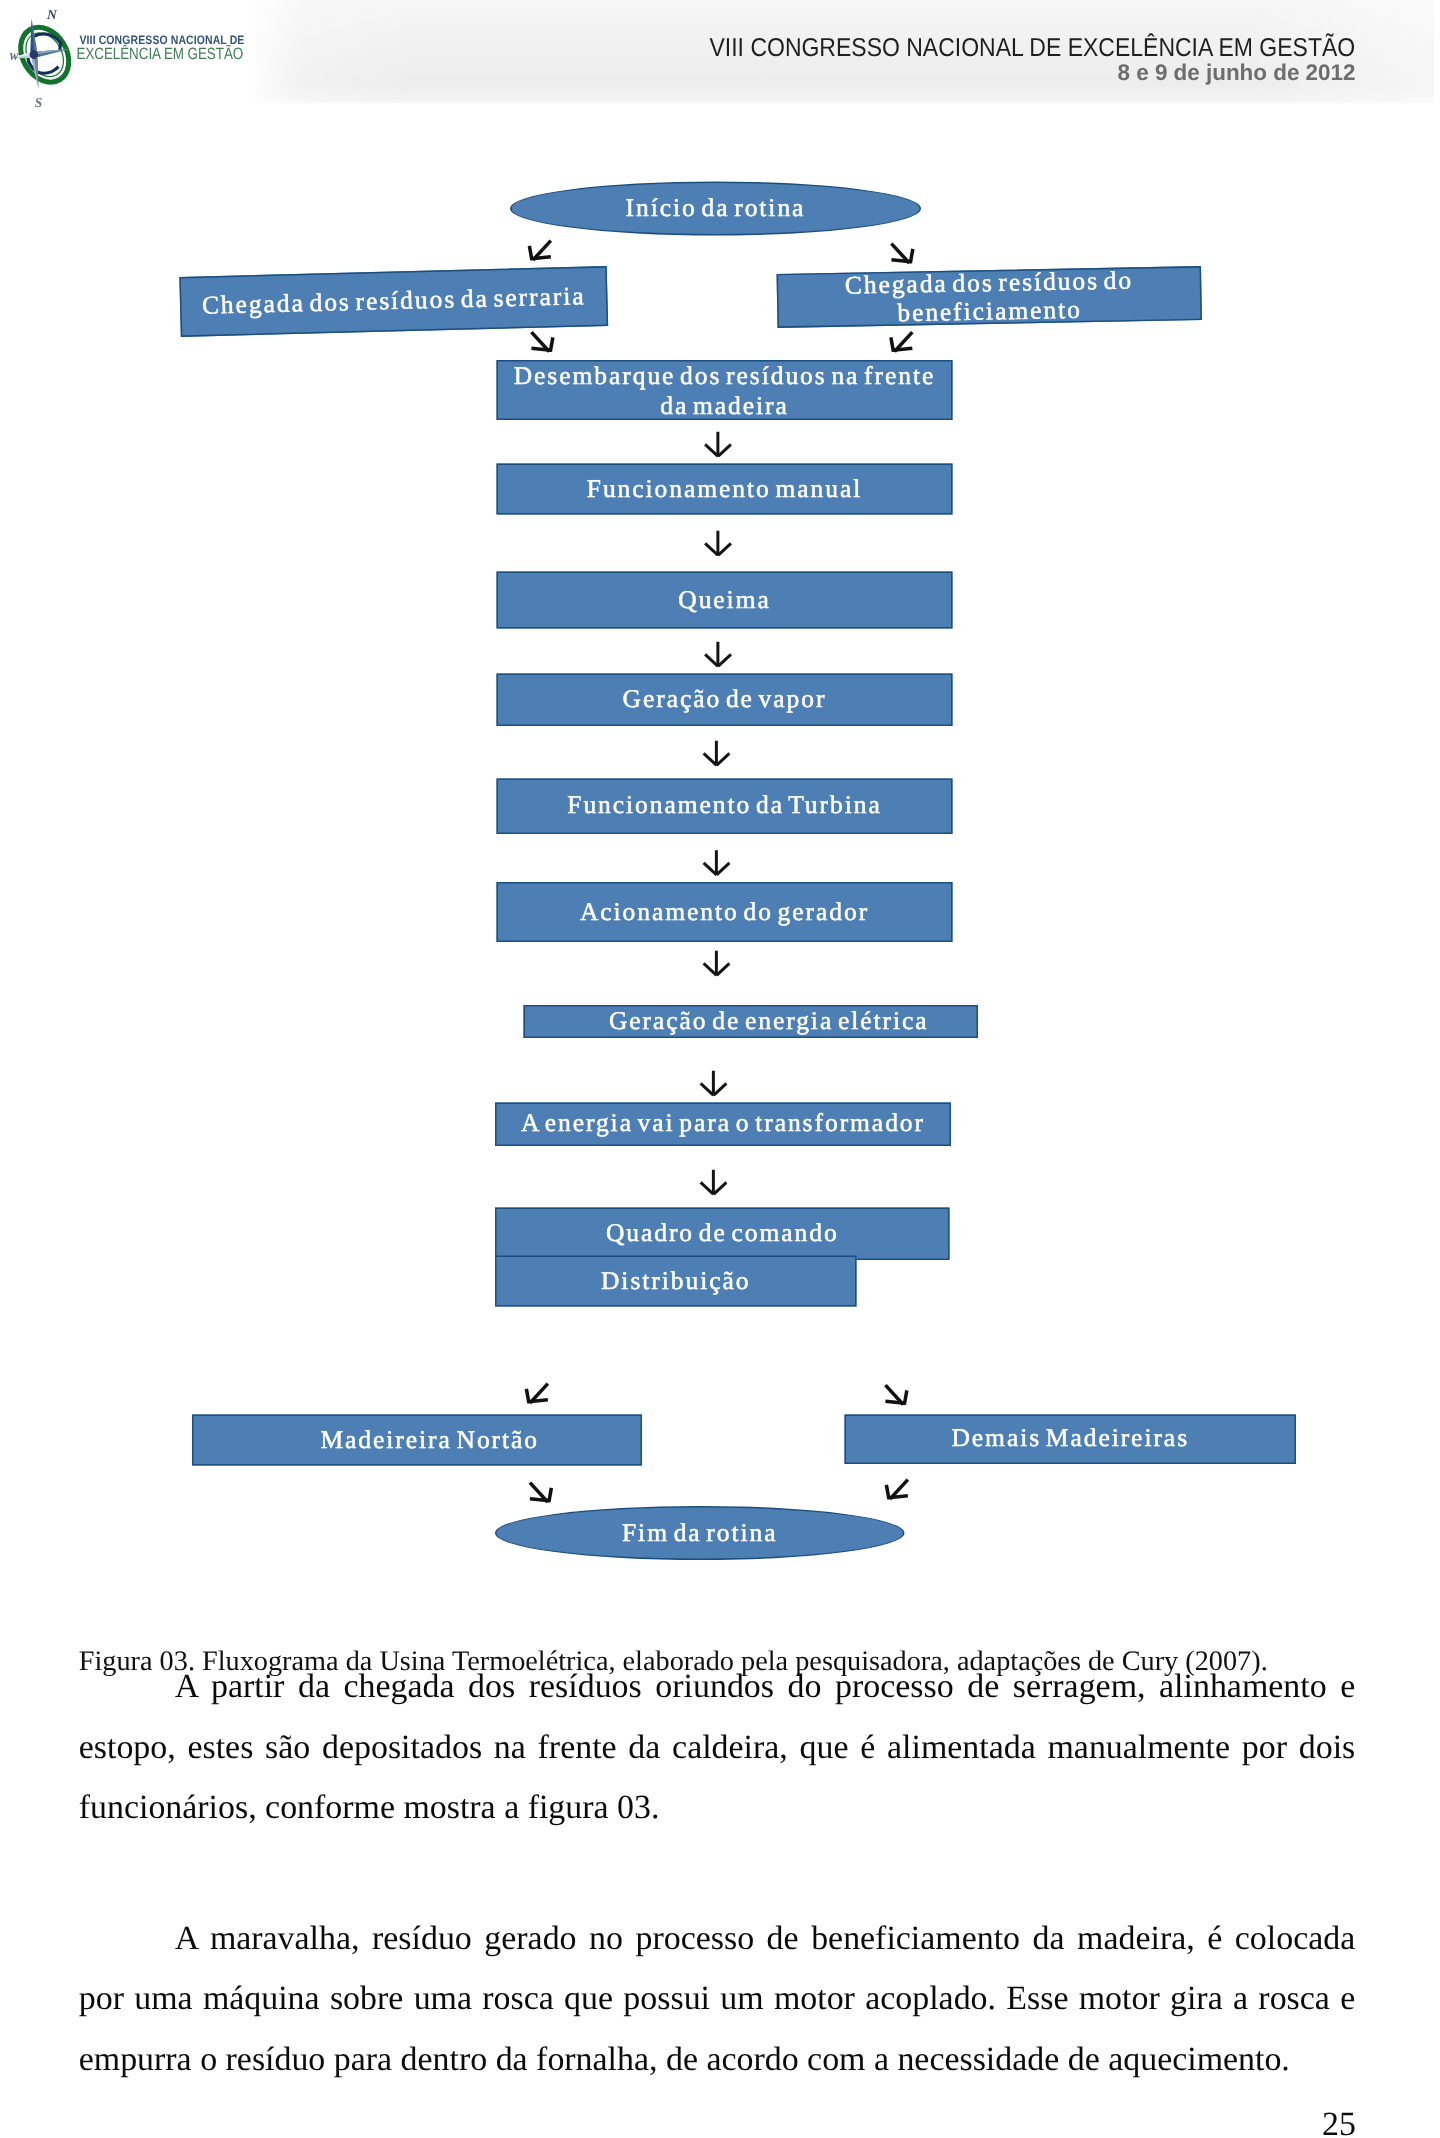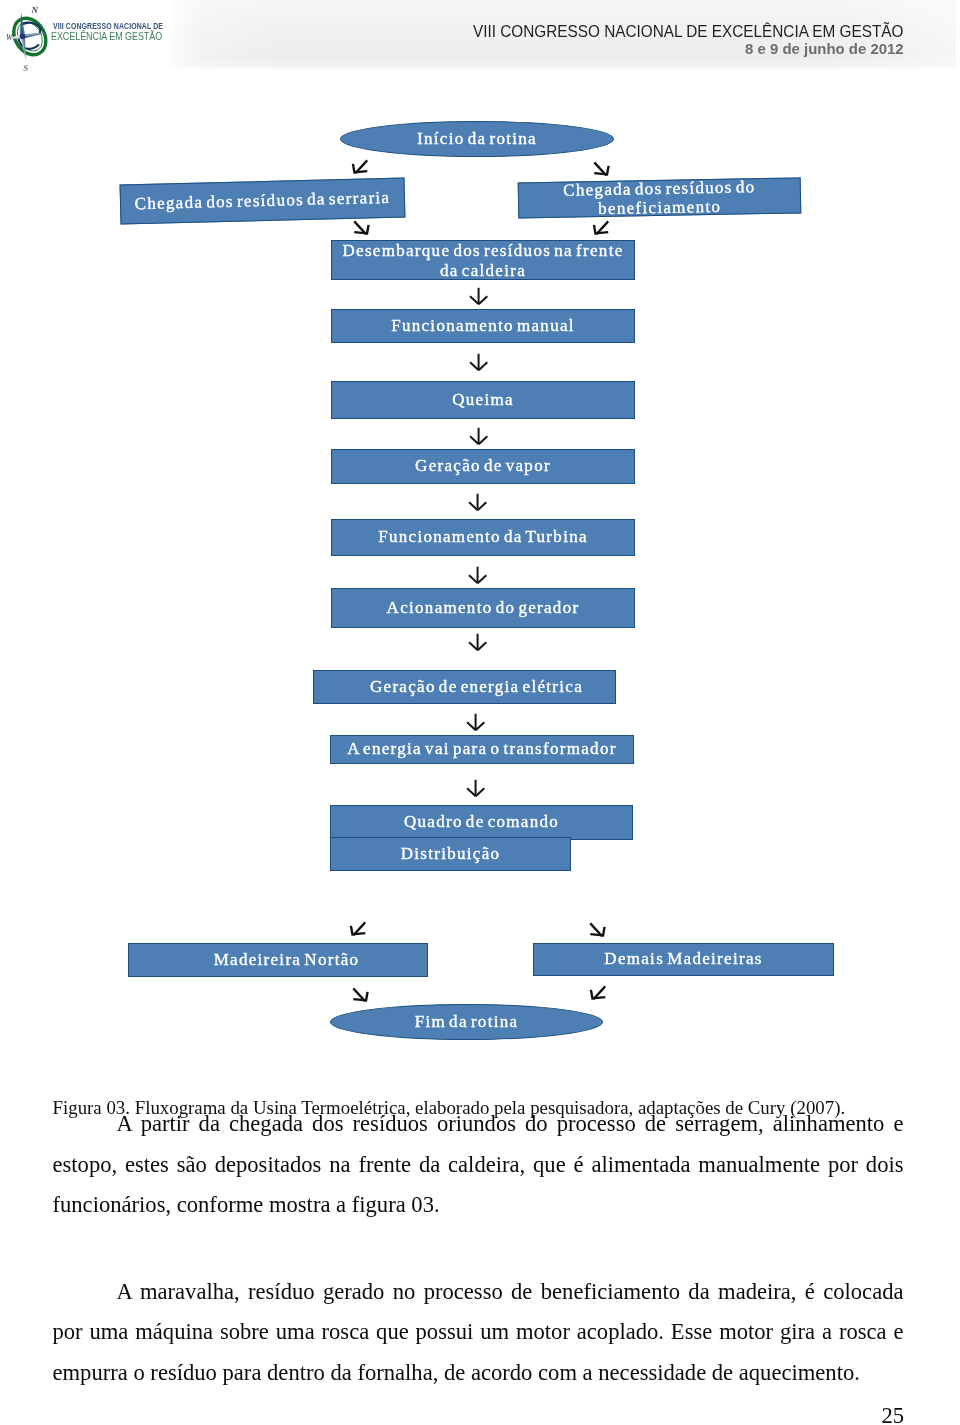--- a/index.html
+++ b/index.html
@@ -129,21 +129,21 @@
           <g fill="none" stroke="#111" stroke-width="2.2" stroke-linecap="butt">
             <path d="M 15.0 1.3 L 3.9 13.4"></path>
             <path d="M 1.6 4.6 L 3.2 13.6"></path>
             <path d="M 2.8 12.6 L 15.0 11.4"></path>
           </g>
         </svg>
       </div>
 
     <div class="node" style="left:331px;top:240px;width:304px;height:40px;flex-direction:column;line-height:1.19;padding-top:2px;align-items:center;">
       <span>Desembarque dos resíduos na frente</span>
-      <span>da caldeira</span>
+      <span>da madeira</span>
     </div>
 
     <div class="arr" style="left:469px;top:287px;">
         <svg width="19.4" height="18.3" viewBox="0 0 18 17">
           <g fill="none" stroke="#141414" stroke-width="1.85" stroke-linecap="butt">
             <path d="M 8.9 0.7 L 8.9 15.6"></path>
             <path d="M 1.0 8.6 L 9.0 16.0"></path>
             <path d="M 17.0 8.6 L 9.0 16.0"></path>
           </g>
         </svg>
@@ -202,21 +202,21 @@
     <div class="arr" style="left:468px;top:633px;">
         <svg width="19.4" height="18.3" viewBox="0 0 18 17">
           <g fill="none" stroke="#141414" stroke-width="1.85" stroke-linecap="butt">
             <path d="M 8.9 0.7 L 8.9 15.6"></path>
             <path d="M 1.0 8.6 L 9.0 16.0"></path>
             <path d="M 17.0 8.6 L 9.0 16.0"></path>
           </g>
         </svg>
       </div>
 
-    <div class="node" style="left:313px;top:670px;width:303px;height:34px;padding-left:24px;">Geração de energia elétrica</div>
+    <div class="node" style="left:349px;top:670px;width:303px;height:22px;padding-left:24px;">Geração de energia elétrica</div>
 
     <div class="arr" style="left:466px;top:713px;">
         <svg width="19.4" height="18.3" viewBox="0 0 18 17">
           <g fill="none" stroke="#141414" stroke-width="1.85" stroke-linecap="butt">
             <path d="M 8.9 0.7 L 8.9 15.6"></path>
             <path d="M 1.0 8.6 L 9.0 16.0"></path>
             <path d="M 17.0 8.6 L 9.0 16.0"></path>
           </g>
         </svg>
       </div>
@@ -261,21 +261,21 @@
           <g fill="none" stroke="#111" stroke-width="2.2" stroke-linecap="butt">
             <path d="M 1.0 1.3 L 12.1 13.4"></path>
             <path d="M 14.4 4.6 L 12.8 13.6"></path>
             <path d="M 13.2 12.6 L 1.0 11.4"></path>
           </g>
         </svg>
       </div>
 
     <div class="node" style="left:128px;top:943px;width:300px;height:34px;padding-left:17px;">Madeireira Nortão</div>
 
-    <div class="node" style="left:533px;top:943px;width:301px;height:33px;">Demais Madeireiras</div>
+    <div class="node" style="left:563px;top:943px;width:301px;height:33px;">Demais Madeireiras</div>
 
     <div class="arr" style="left:352px;top:987px;">
         <svg width="17.5" height="16" viewBox="0 0 16 15">
           <g fill="none" stroke="#111" stroke-width="2.2" stroke-linecap="butt">
             <path d="M 1.0 1.3 L 12.1 13.4"></path>
             <path d="M 14.4 4.6 L 12.8 13.6"></path>
             <path d="M 13.2 12.6 L 1.0 11.4"></path>
           </g>
         </svg>
       </div>

